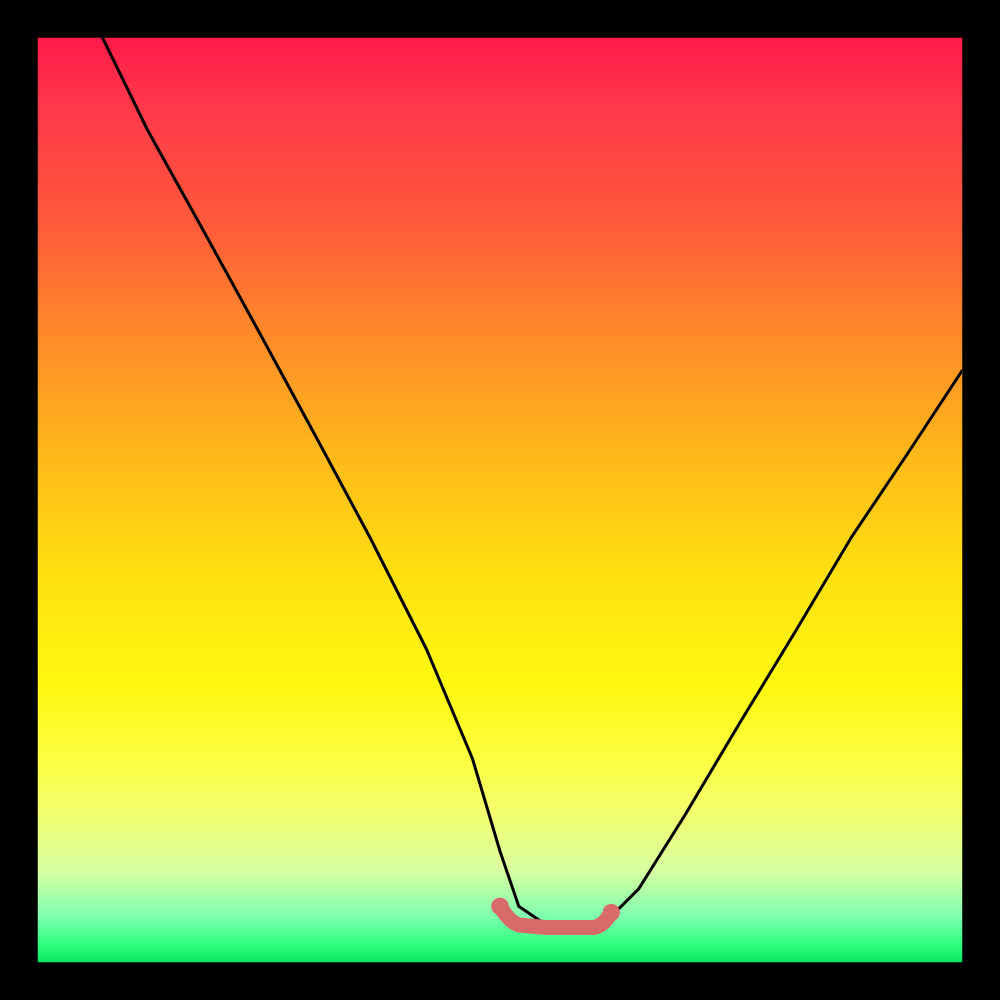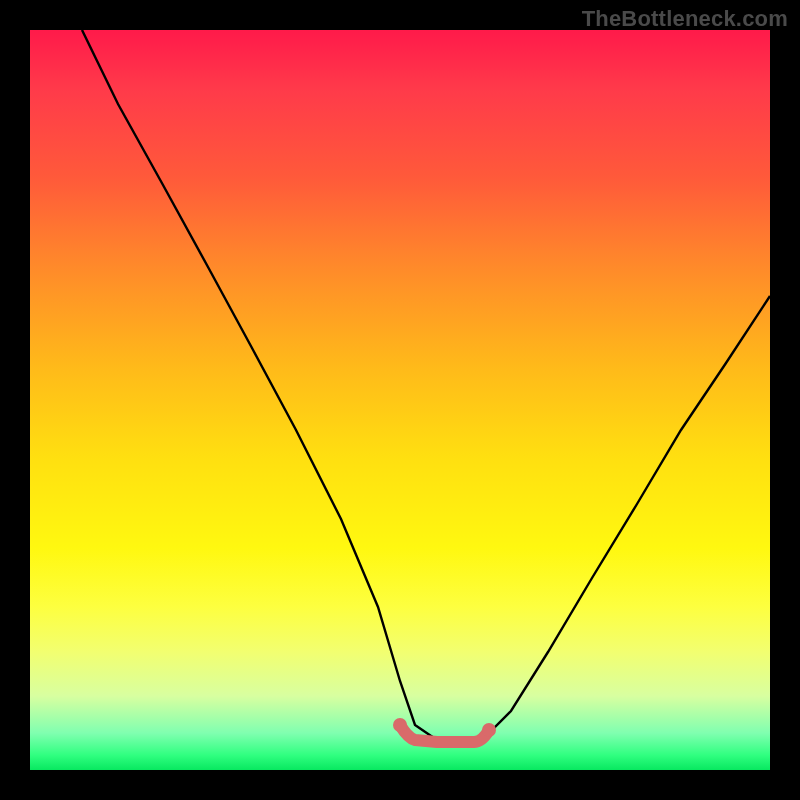--- a/index.html
+++ b/index.html
@@ -95,14 +95,13 @@
                Q 378 708 385 710
                L 407 712
                L 429 712
                L 444 712
                Q 452 712 459 700" fill="none" stroke="#d96a6a" stroke-width="12" stroke-linecap="round" stroke-linejoin="round"></path>
       <circle cx="370" cy="695" r="7" fill="#d96a6a"></circle>
       <circle cx="459" cy="700" r="7" fill="#d96a6a"></circle>
     </svg>
   </div>
 
-  <div class="watermark">TheBottleneck.com</div>
 </div>
 
 </body></html>

